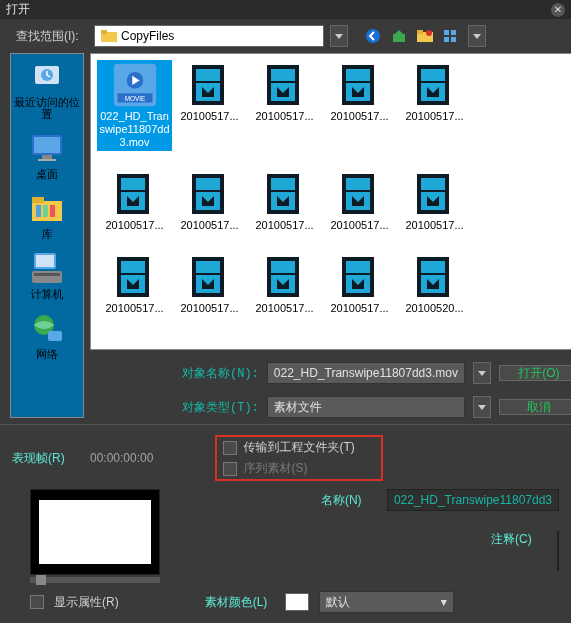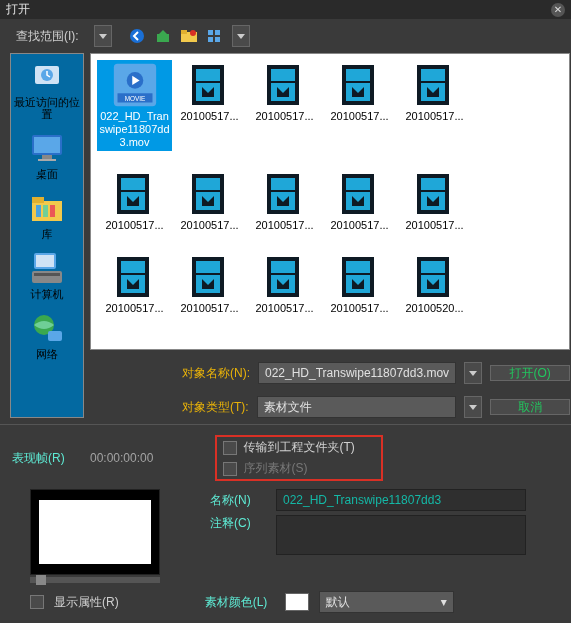--- a/index.html
+++ b/index.html
@@ -28,21 +28,21 @@
 .filelist { flex: 1; background: #fff; border: 1px solid #888; height: 300px; padding: 6px; overflow: hidden; position: relative; }
 .file-grid { display: flex; flex-wrap: wrap; gap: 0; align-content: flex-start; }
 .file-item { width: 75px; display: flex; flex-direction: column; align-items: center; padding: 2px; }
 .file-item.selected { background: #0099e5; color: #fff; }
 .file-item.selected .file-label { color: #fff; }
 .file-thumb { width: 46px; height: 46px; display: flex; align-items: center; justify-content: center; margin-bottom: 2px; }
 .file-label { font-size: 11px; color: #000; text-align: center; line-height: 13px; word-break: break-all; max-height: 52px; overflow: hidden; }
 .row-spacer { width: 100%; height: 18px; }
 
 .fields-row { display: flex; gap: 8px; margin-top: 6px; margin-left: 92px; align-items: center; }
-.fields-row .lbl { min-width: 66px; color: #eab308; white-space: nowrap; }
+.fields-row .lbl { min-width: 66px; color: #14b8a6; white-space: nowrap; font-family: Liberation Mono, monospace; }
 .fields-row .sel { flex: 1; background: #5a5a5a; border: 1px solid #333; height: 22px; display: flex; align-items: center; padding: 0 6px; color: #e0e0e0; max-width: 200px; }
 .fields-row .btn { width: 80px; height: 16px; border: 1px solid #666; background: #4a4a4a; color: #22c55e; display: flex; align-items: center; justify-content: center; cursor: pointer; margin-left: auto; }
 
 .lower { padding: 10px 12px; display: flex; flex-direction: column; gap: 8px; }
 .lrow { display: flex; align-items: center; gap: 10px; }
 .lrow .llabel { min-width: 56px; color: #5eead4; }
 .timecode { color: #a3a3a3; margin-left: 12px; }
 .chk { width: 14px; height: 14px; border: 1px solid #777; background: #4a4a4a; }
 .redbox { border: 2px solid #d93025; padding: 2px 6px; display: flex; flex-direction: column; gap: 4px; width: 168px; }
 .redbox .opt { display: flex; align-items: center; gap: 6px; }
@@ -61,20 +61,27 @@
 
 <div class="dialog">
   <div class="titlebar">
     <span class="titlebar-title">打开</span>
     <span class="close-btn">✕</span>
   </div>
 
   <div class="upper">
     <div class="lookin-row">
       <span class="lookin-label">查找范围(I):</span>
+      <div class="path-select">
+        <svg width="16" height="14" viewBox="0 0 16 14">
+            <rect x="0" y="3" width="16" height="10" fill="#f2c94c"></rect>
+            <rect x="0" y="1" width="6" height="4" fill="#e0b030"></rect>
+          </svg>
+        <span class="path-text" style="margin-left:4px;">CopyFiles</span>
+      </div>
       <div class="dd-btn">
           <div class="dd-arrow"></div>
         </div>
       <div class="toolbar-icons">
         <span class="tb-icon">
             <svg width="16" height="16" viewBox="0 0 16 16">
               <circle cx="8" cy="8" r="7" fill="#1a6fd6"></circle>
               <path d="M9 4 L5 8 L9 12" stroke="#fff" stroke-width="2" fill="none"></path>
             </svg>
           </span>
@@ -393,21 +400,21 @@
       </div>
     </div>
 
     <div class="lrow" style="align-items:flex-start;">
       <div style="display:flex; flex-direction:column;">
         <div class="preview">
             <div class="preview-inner"></div>
           </div>
         <div class="scrub"></div>
       </div>
-      <div style="flex:1; display:flex; flex-direction:column; gap:4px; margin-left:40px;">
+      <div style="flex:1; display:flex; flex-direction:column; gap:20px; margin-left:40px;align-items:flex-end;">
         <div class="lrow">
           <span class="llabel">名称(N)</span>
           <div class="txtfield">
               <span>022_HD_Transwipe11807dd3</span>
             </div>
         </div>
         <div class="lrow" style="align-items:flex-start;">
           <span class="llabel">注释(C)</span>
           <div class="txtarea"></div>
         </div>

